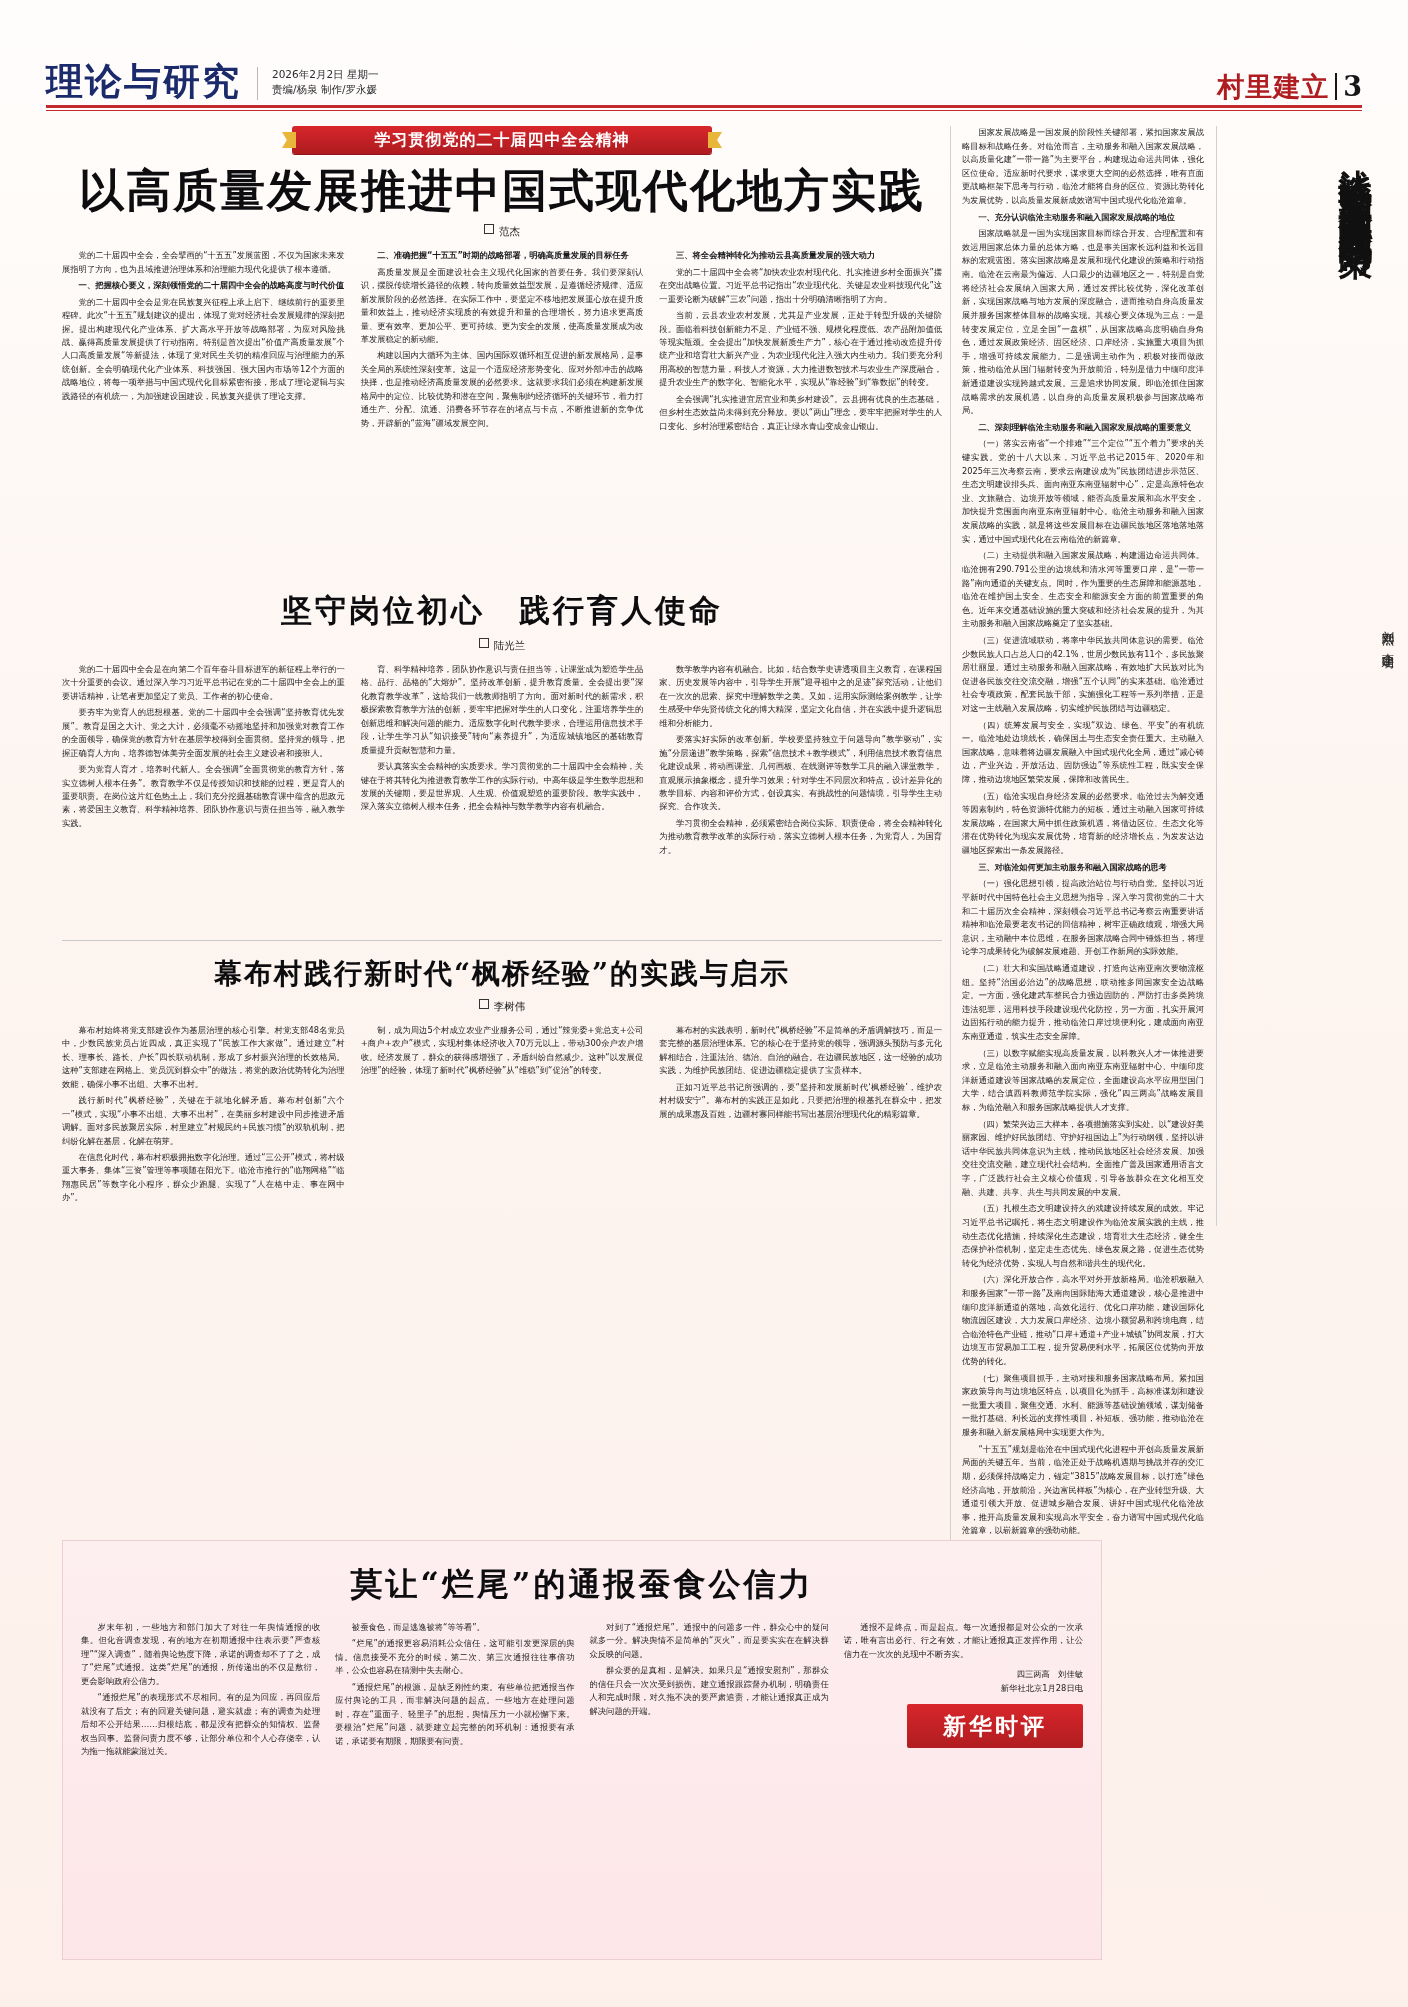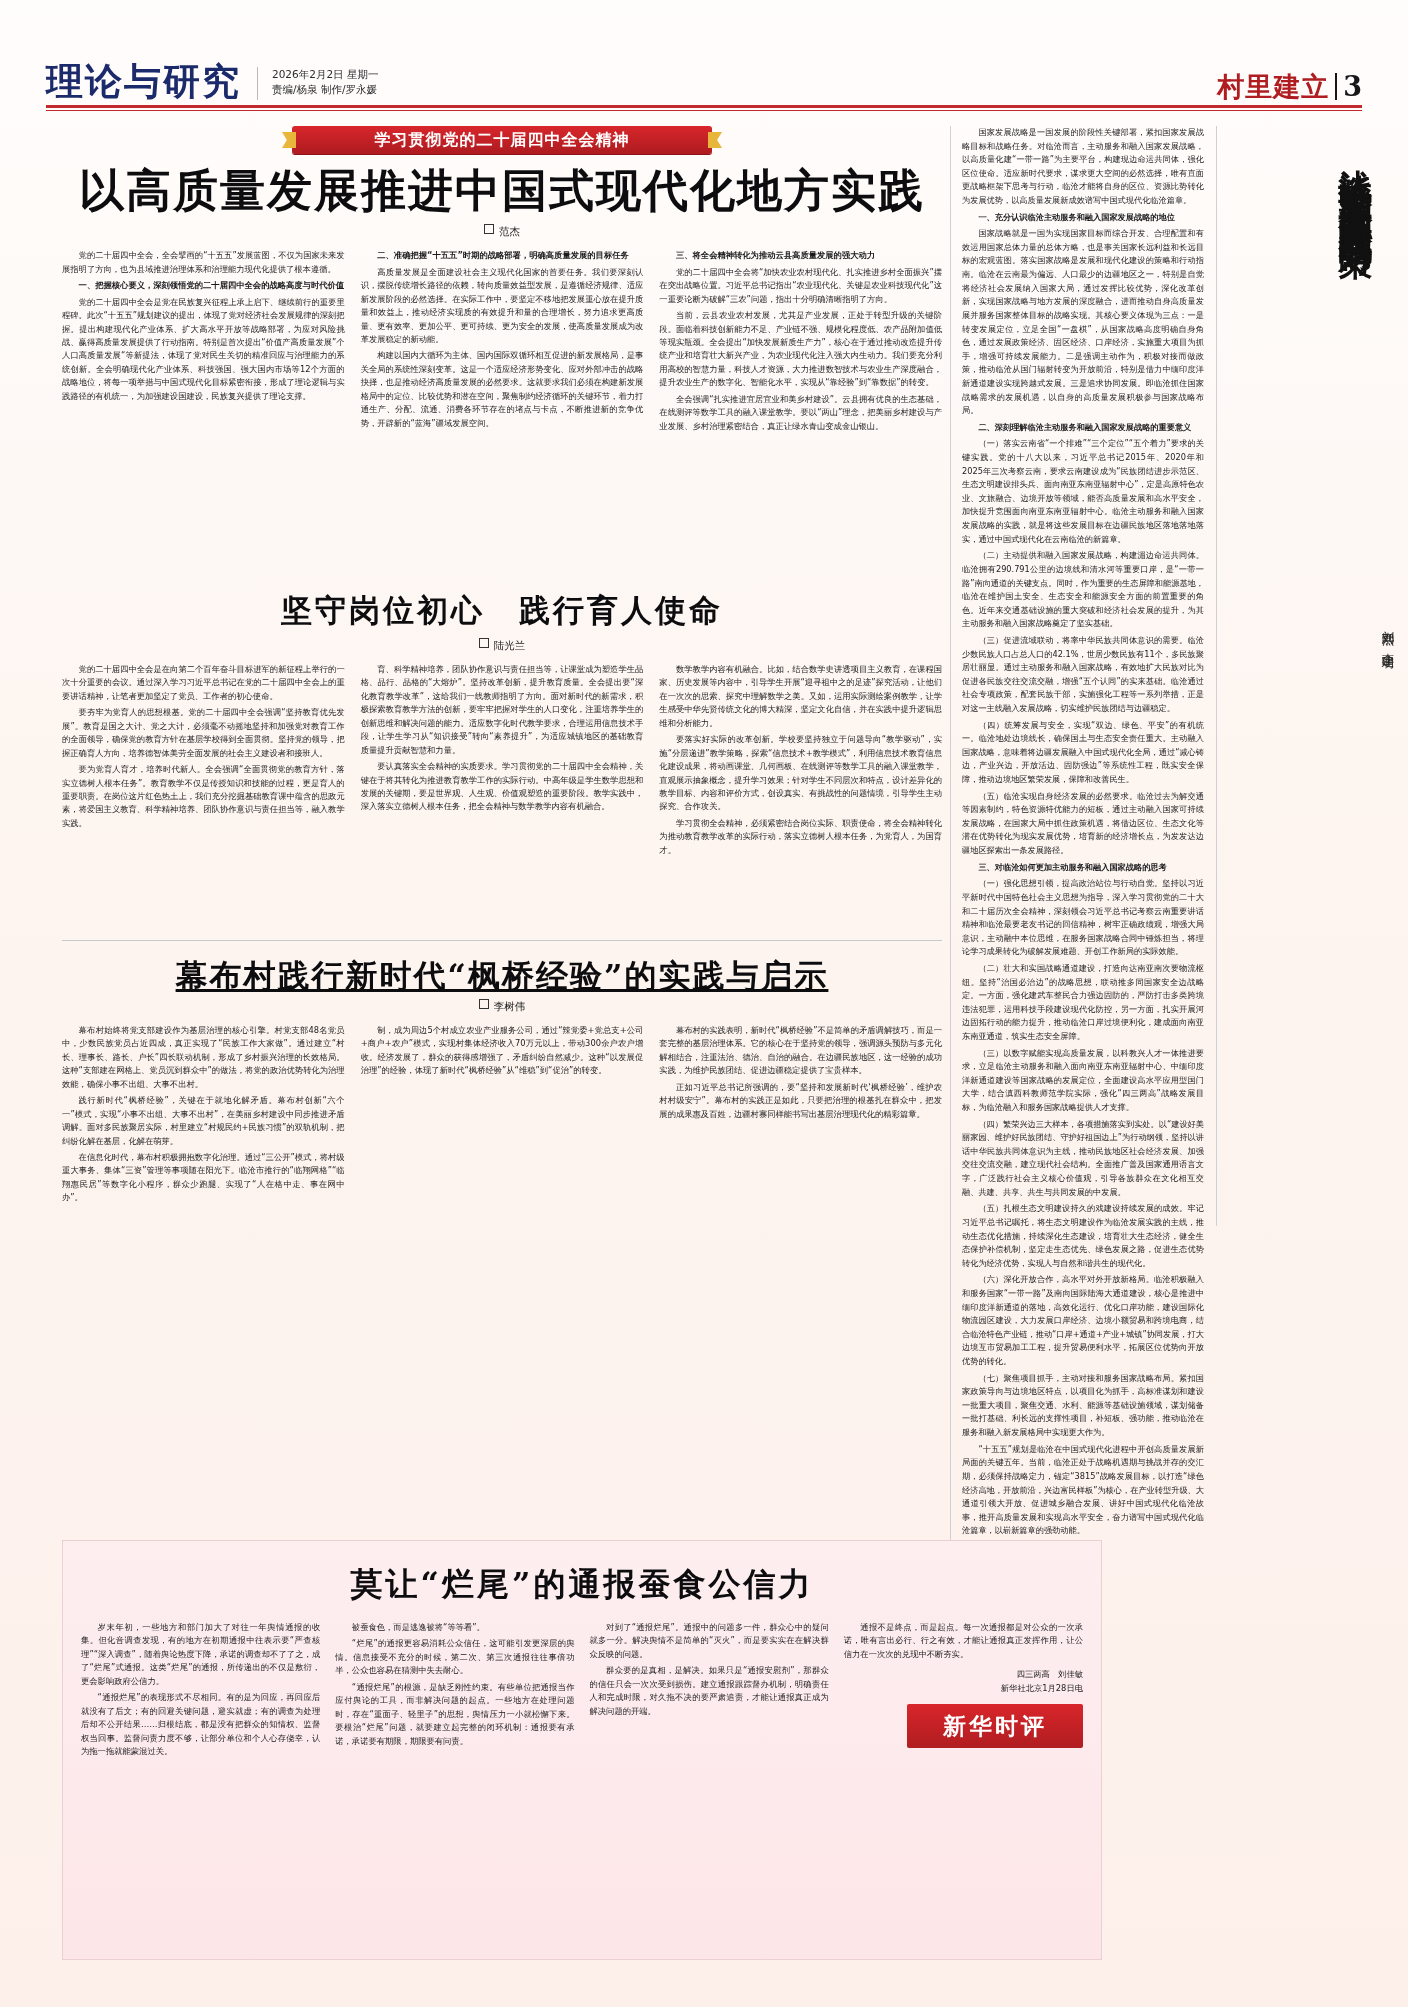--- a/index.html
+++ b/index.html
@@ -117,22 +117,22 @@
     font-family:"DejaVu Serif", serif;font-weight:bold;
     font-size:31px;letter-spacing:3px;text-align:center;color:#0d0d10;
     margin-bottom:6px;
   }
 
   
   .art3{position:absolute;left:62px;top:940px;width:880px;}
   .rule-thin{height:1px;background:#c9c9ce;margin:0 0 14px 0;}
   .headline3{
     font-family:"DejaVu Serif", serif;font-weight:bold;
-    font-size:32px;letter-spacing:2px;text-align:center;color:#0d0d10;
-    text-decoration:underline;
+    font-size:28px;letter-spacing:2px;text-align:center;color:#0d0d10;
+    margin-bottom:6px;
   }
 
   
   .art4{
     position:absolute;left:62px;top:1540px;width:1040px;height:420px;
     background:linear-gradient(180deg,#fdeef0,#fde6e8);
     border:1px solid #eccfd2;
     padding:16px 18px 14px 18px;
     box-sizing:border-box;
   }
@@ -202,21 +202,21 @@
       <div class="col-text">
         <p class="sub">二、准确把握“十五五”时期的战略部署，明确高质量发展的目标任务</p>
         <p>高质量发展是全面建设社会主义现代化国家的首要任务。我们要深刻认识，摆脱传统增长路径的依赖，转向质量效益型发展，是遵循经济规律、适应新发展阶段的必然选择。在实际工作中，要坚定不移地把发展重心放在提升质量和效益上，推动经济实现质的有效提升和量的合理增长，努力追求更高质量、更有效率、更加公平、更可持续、更为安全的发展，使高质量发展成为改革发展稳定的新动能。</p>
         <p>构建以国内大循环为主体、国内国际双循环相互促进的新发展格局，是事关全局的系统性深刻变革。这是一个适应经济形势变化、应对外部冲击的战略抉择，也是推动经济高质量发展的必然要求。这就要求我们必须在构建新发展格局中的定位、比较优势和潜在空间，聚焦制约经济循环的关键环节，着力打通生产、分配、流通、消费各环节存在的堵点与卡点，不断推进新的竞争优势，开辟新的“蓝海”疆域发展空间。</p>
         <p></p>
       </div>
       <div class="col-text">
         <p class="sub">三、将全会精神转化为推动云县高质量发展的强大动力</p>
         <p>党的二十届四中全会将“加快农业农村现代化、扎实推进乡村全面振兴”摆在突出战略位置。习近平总书记指出“农业现代化、关键是农业科技现代化”这一重要论断为破解“三农”问题，指出十分明确清晰指明了方向。</p>
         <p>当前，云县农业农村发展，尤其是产业发展，正处于转型升级的关键阶段。面临着科技创新能力不足、产业链不强、规模化程度低、农产品附加值低等现实瓶颈。全会提出“加快发展新质生产力”，核心在于通过推动改造提升传统产业和培育壮大新兴产业，为农业现代化注入强大内生动力。我们要充分利用高校的智慧力量，科技人才资源，大力推进数智技术与农业生产深度融合，提升农业生产的数字化、智能化水平，实现从“靠经验”到“靠数据”的转变。</p>
-        <p>全会强调“扎实推进宜居宜业和美乡村建设”。云县拥有优良的生态基础，在线测评等数学工具的融入课堂教学。要以“两山”理念，把美丽乡村建设与产业发展、乡村治理紧密结合，真正让绿水青山变成金山银山。</p>
+        <p>全会强调“扎实推进宜居宜业和美乡村建设”。云县拥有优良的生态基础，但乡村生态效益尚未得到充分释放。要以“两山”理念，要牢牢把握对学生的人口变化、乡村治理紧密结合，真正让绿水青山变成金山银山。</p>
       </div>
     </div>
   </div>
 
   <div class="art2">
     <div class="headline2">坚守岗位初心　践行育人使命</div>
     <div class="byline">
       <span class="box"></span><span>陆光兰</span>
     </div>
     <div class="cols3">

